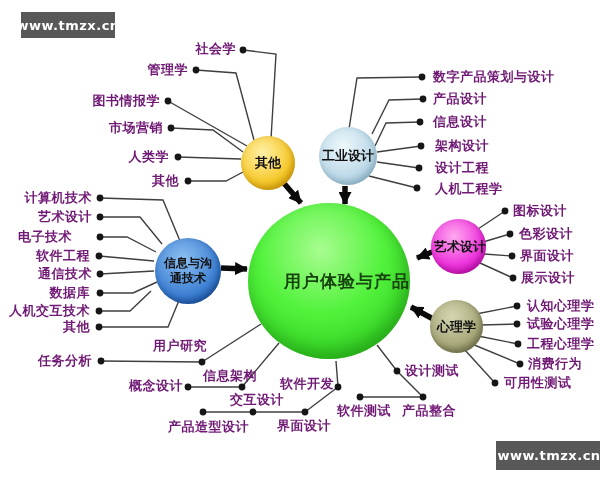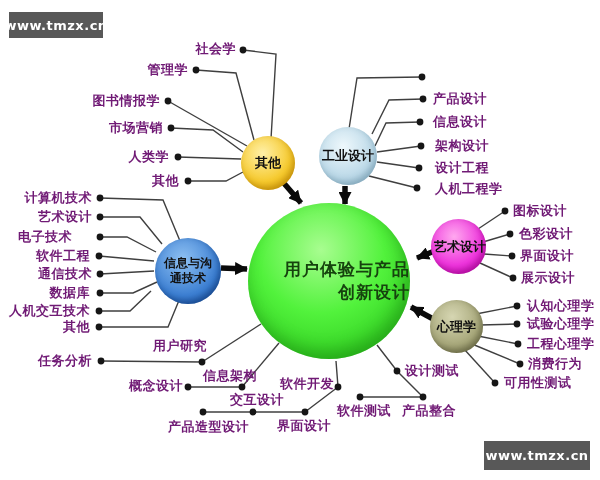--- a/index.html
+++ b/index.html
@@ -10,21 +10,21 @@
   .node{position:absolute;border-radius:50%;display:flex;align-items:center;justify-content:center;
         text-align:center;font-weight:700;color:#111;flex-direction:column;}
   .node-other{background:radial-gradient(circle at 40% 32%,#fff0a8,#f6ca2e 58%,#d89d00 95%);box-shadow:inset -2px -3px 6px rgba(160,110,0,.5);font-size:13px;}
   .node-industrial{background:radial-gradient(circle at 42% 34%,#eef8fc,#bcd9e8 60%,#8fb4c9 96%);box-shadow:inset -2px -3px 6px rgba(90,130,150,.45);font-size:13px;}
   .node-ict{background:radial-gradient(circle at 42% 32%,#8ec0f2,#3c7fd2 62%,#1c4f9c 96%);box-shadow:inset -2px -3px 6px rgba(10,50,110,.55);font-size:12px;line-height:15px;}
   .node-art{background:radial-gradient(circle at 42% 32%,#ffa8ef,#ee35dc 58%,#b900a8 96%);box-shadow:inset -2px -3px 6px rgba(140,0,120,.5);font-size:13px;align-items:flex-end;}
   .node-psy{background:radial-gradient(circle at 42% 32%,#d6d6b2,#a9a97c 58%,#777750 96%);box-shadow:inset -2px -3px 6px rgba(70,70,40,.5);font-size:13px;}
   .node-center{background:radial-gradient(circle at 45% 30%,#a8fd90,#52f23c 45%,#2cc91d 88%,#27b818);
                box-shadow:inset -4px -8px 16px rgba(20,120,10,.45);color:#16430e;font-size:17px;line-height:23px;letter-spacing:1px;align-items:flex-end;}
   .wm{position:absolute;display:flex;align-items:center;justify-content:center;color:#ffffff;
-      font-size:13px;font-weight:700;letter-spacing:0.5px;}
+      font-size:13px;font-weight:700;letter-spacing:0.5px;margin-left:12px;}
 </style>
 </head>
 <body>
 
 <div id="stage">
 
   <svg id="wires" viewBox="0 0 600 480">
     <defs>
       <marker id="ah" markerUnits="userSpaceOnUse" markerWidth="15" markerHeight="13" refX="12" refY="6.5" orient="auto">
         <path d="M0,0 L13,6.5 L0,13 z" fill="#0a0a0a"></path>
@@ -124,21 +124,20 @@
       <line x1="282" y1="181" x2="301" y2="203" marker-end="url(#ah)"></line>
       <line x1="345" y1="186" x2="345" y2="204" marker-end="url(#ah)"></line>
       <line x1="221" y1="268" x2="247" y2="269" marker-end="url(#ah)"></line>
       <line x1="437" y1="250" x2="417" y2="258" marker-end="url(#ah)"></line>
       <line x1="435" y1="320" x2="411" y2="307" marker-end="url(#ah)"></line>
     </g>
   </svg>
 
   <div class="node node-center" style="left:248px;top:203px;width:162px;height:156px;">
     <span>用户体验与产品</span>
-    <span>创新设计</span>
   </div>
 
   <div class="node node-other" style="left:241px;top:136px;width:54px;height:54px;">
     <span>其他</span>
   </div>
   <div class="node node-industrial" style="left:319px;top:127px;width:58px;height:58px;">
     <span>工业设计</span>
   </div>
   <div class="node node-ict" style="left:155px;top:238px;width:66px;height:66px;">
     <span>信息与沟</span>
@@ -151,20 +150,21 @@
     <span>心理学</span>
   </div>
 
   <div class="leaf" style="right:364px;top:42px;">社会学</div>
   <div class="leaf" style="right:412px;top:63px;">管理学</div>
   <div class="leaf" style="right:440px;top:94px;">图书情报学</div>
   <div class="leaf" style="right:437px;top:121px;">市场营销</div>
   <div class="leaf" style="right:431px;top:150px;">人类学</div>
   <div class="leaf" style="right:421px;top:174px;">其他</div>
 
+  <div class="leaf" style="left:433px;top:70px;">数字产品策划与设计</div>
   <div class="leaf" style="left:433px;top:92px;">产品设计</div>
   <div class="leaf" style="left:433px;top:115px;">信息设计</div>
   <div class="leaf" style="left:435px;top:139px;">架构设计</div>
   <div class="leaf" style="left:435px;top:161px;">设计工程</div>
   <div class="leaf" style="left:435px;top:182px;">人机工程学</div>
 
   <div class="leaf" style="left:513px;top:204px;">图标设计</div>
   <div class="leaf" style="left:519px;top:227px;">色彩设计</div>
   <div class="leaf" style="left:520px;top:249px;">界面设计</div>
   <div class="leaf" style="left:521px;top:271px;">展示设计</div>

